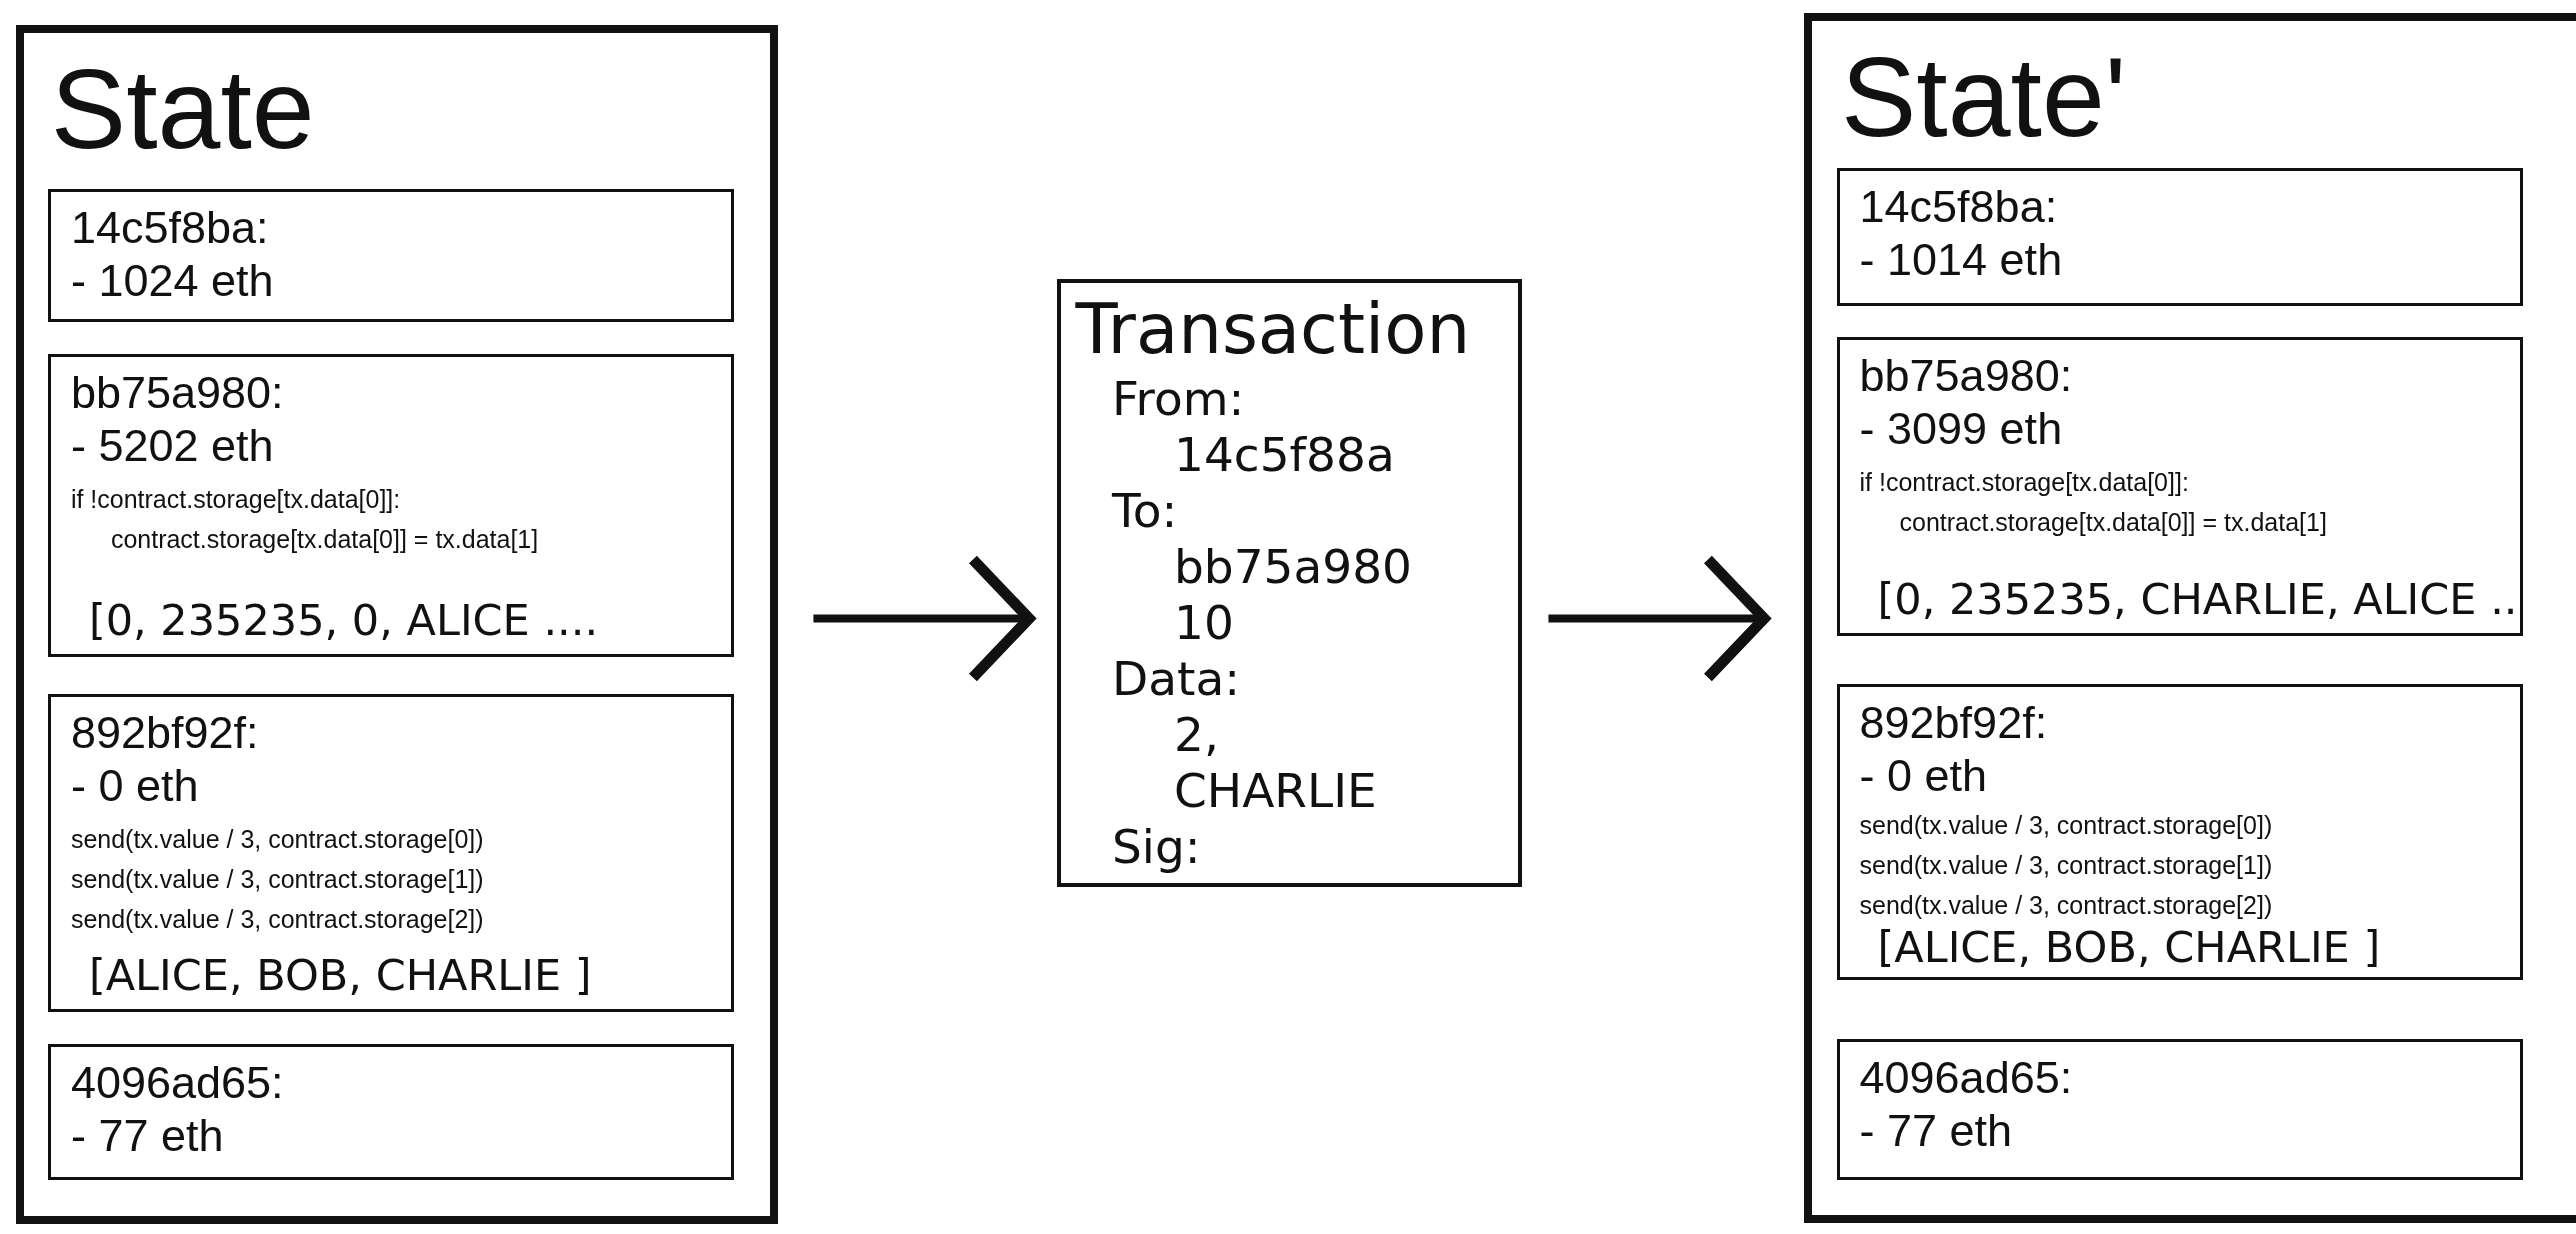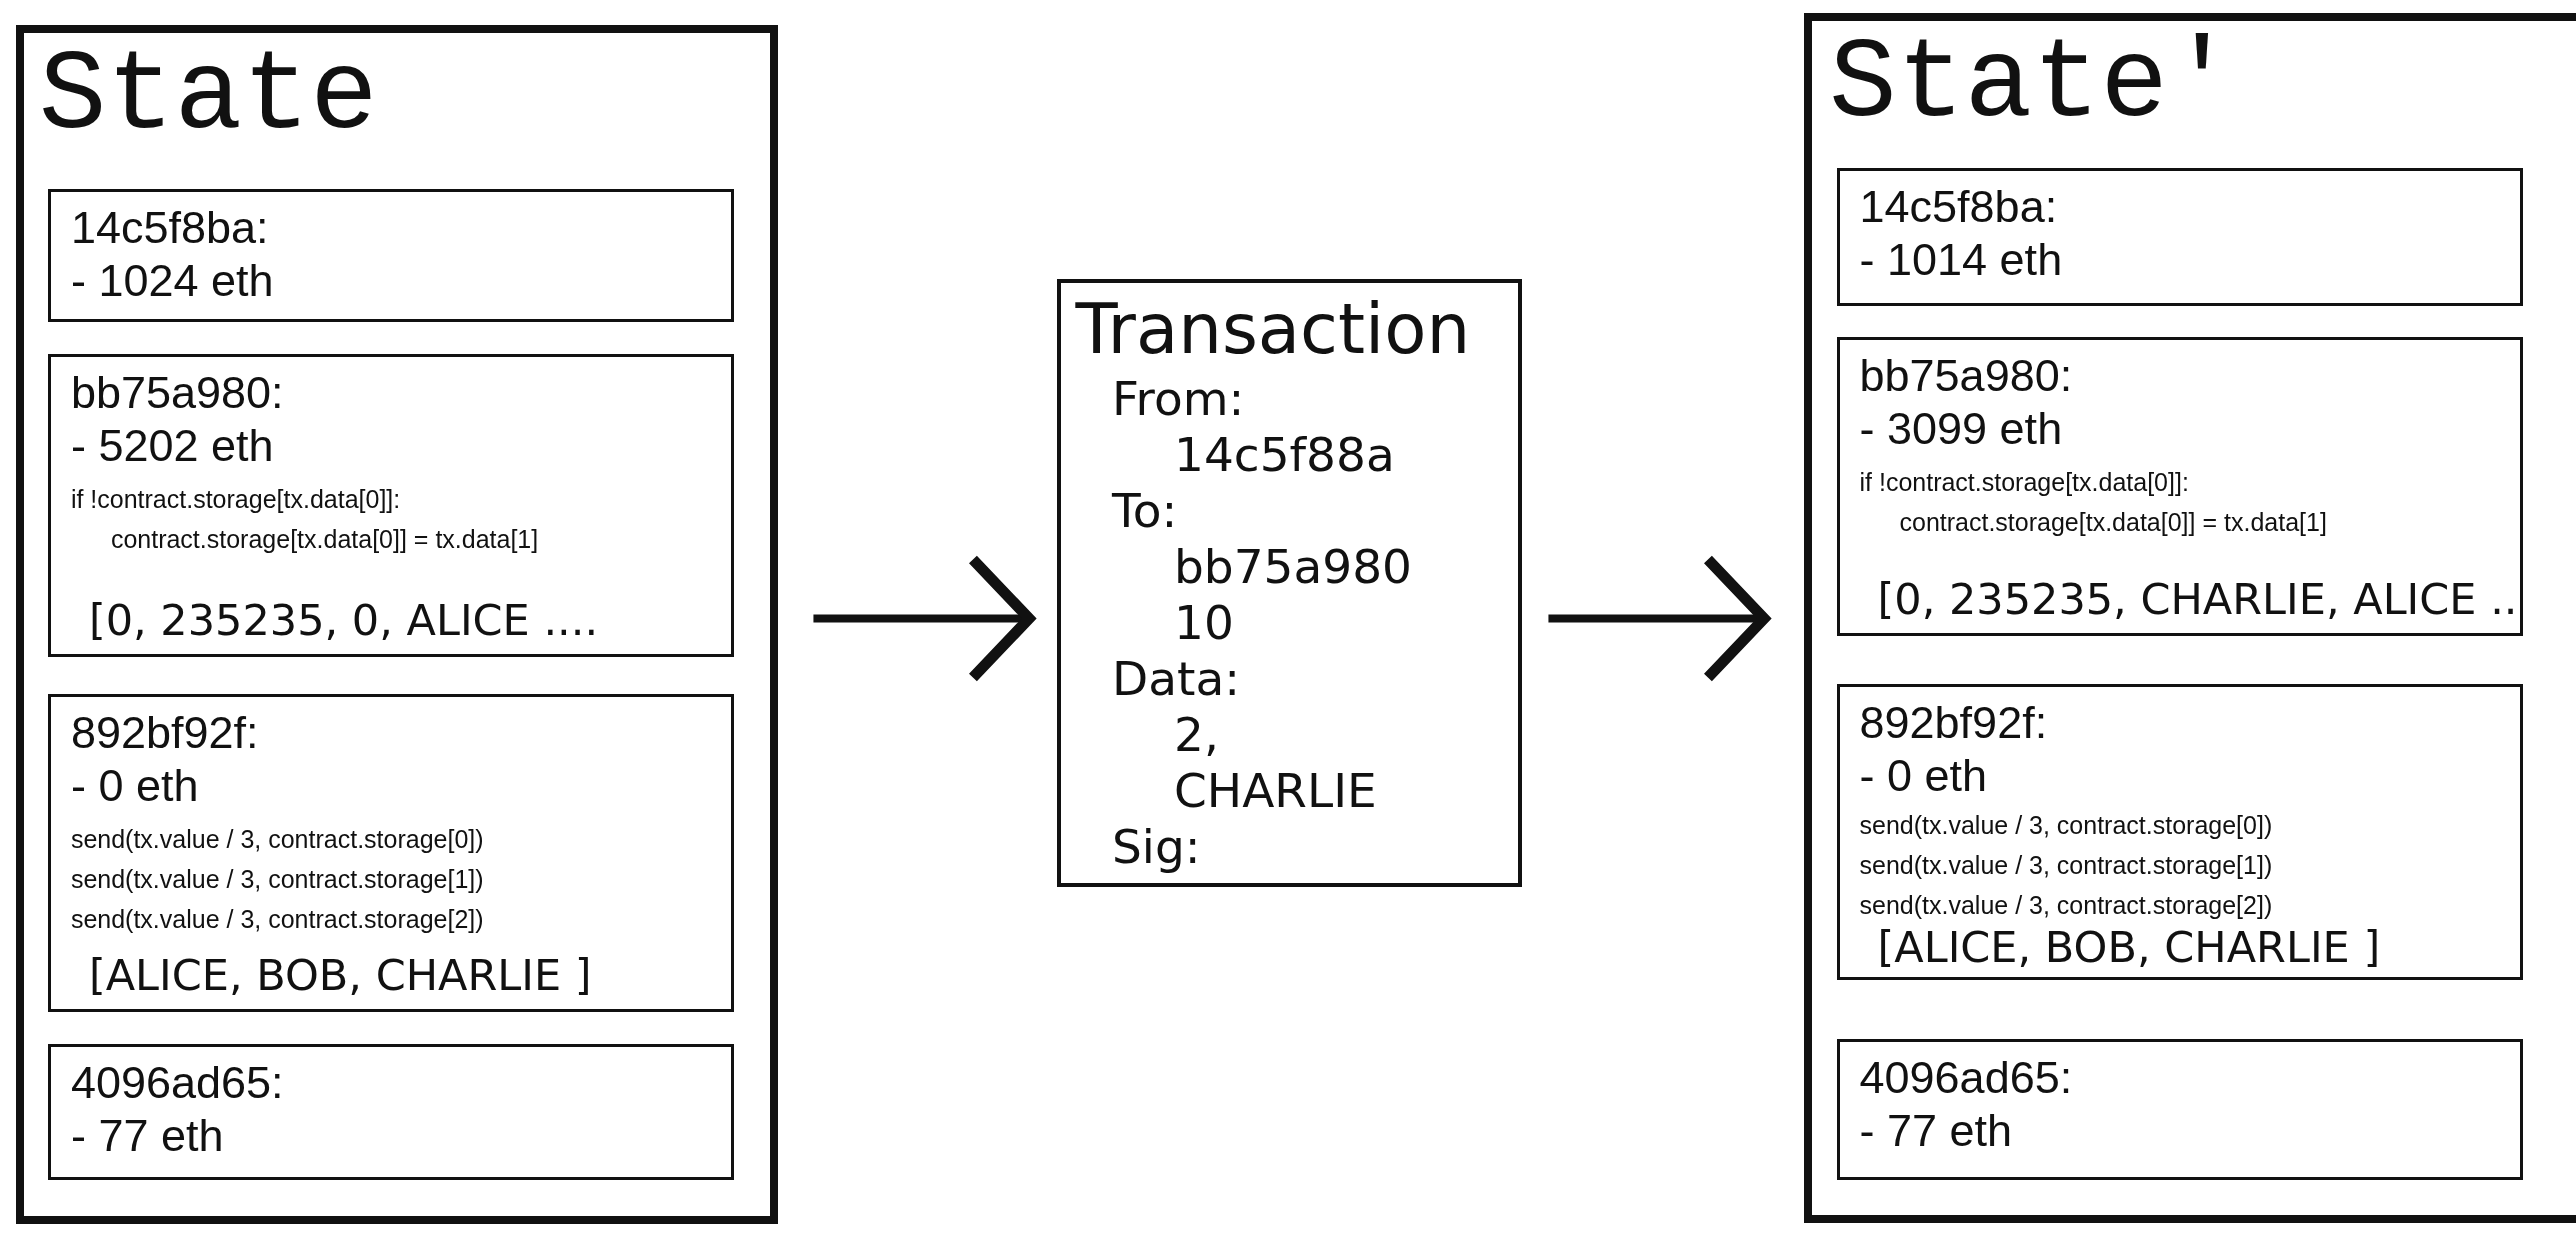--- a/index.html
+++ b/index.html
@@ -13,25 +13,25 @@
   }
   .outer-box{
     position:absolute;
     box-sizing:border-box;
     border:8.2px solid #111111;
     background:#ffffff;
   }
   .box-title{
     position:absolute;
     left:14.5px;top:3.6px;
-    margin:0;
+    margin:12px;
     font-size:113px;
     line-height:122px;
     font-weight:400;
-    font-family:Liberation Mono, monospace;
+    font-family:Liberation Sans, sans-serif;
     white-space:nowrap;
   }
   .account-box{
     position:absolute;
     box-sizing:border-box;
     border:3.6px solid #111111;
     background:#ffffff;
     padding:9px 7.3px 5.4px 20px;
     overflow:hidden;
     white-space:nowrap;

